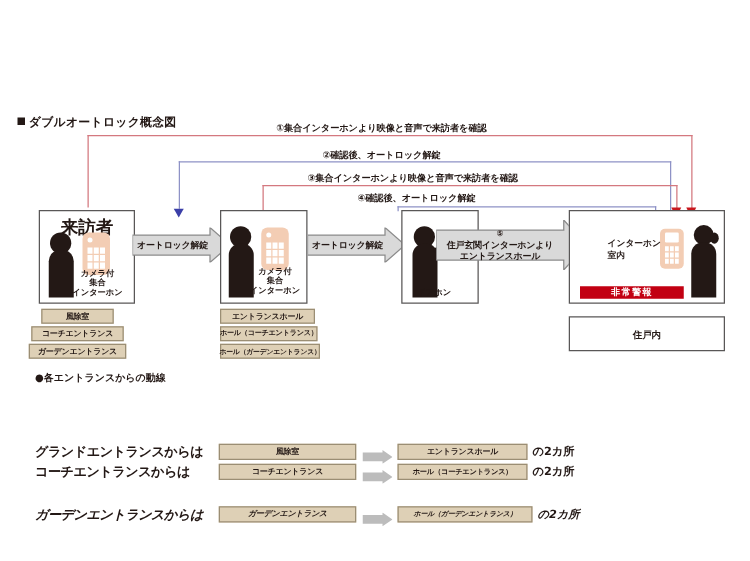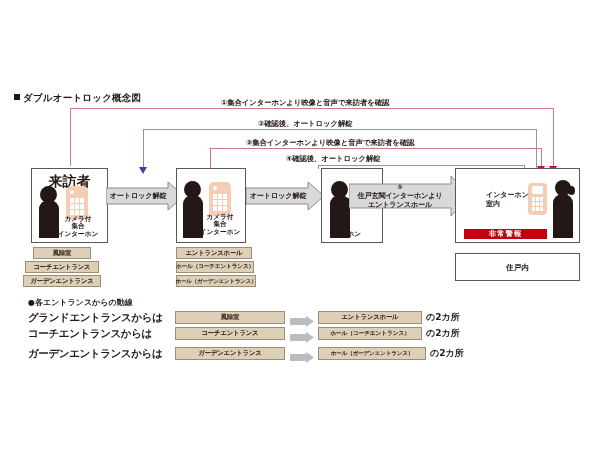--- a/index.html
+++ b/index.html
@@ -104,21 +104,21 @@
   .alarm{
     position:absolute;background:#c20012;
     display:flex;align-items:center;justify-content:center;
     font-size:7.4px;font-weight:700;color:#ffffff;letter-spacing:1px;
   }
 
   
   .legend-title{
     position:absolute;left:28px;top:297px;font-size:8px;font-weight:700;white-space:nowrap;
   }
-  .lrow{position:absolute;height:13px;}
+  .lrow{position:absolute;height:13px;margin-top:44px;}
   .lrow .from{
     position:absolute;left:0;top:0;height:13px;display:flex;align-items:center;
     font-size:10.5px;font-weight:700;white-space:nowrap;letter-spacing:-.4px;
   }
   .lrow .suffix{
     position:absolute;height:13px;display:flex;align-items:center;
     font-size:9px;font-weight:700;white-space:nowrap;
   }
   .lchev{position:absolute;}
 </style>
@@ -301,21 +301,21 @@
     <div class="tag" style="left:147px;top:0px;width:110px;height:13px;">コーチエントランス</div>
     <div class="lchev" style="left:262px;top:1px;">
       <svg width="24" height="11" viewBox="0 0 24 11">
           <polygon points="0,2 16,2 16,0 24,5.5 16,11 16,9 0,9" fill="#bcbcbc"></polygon>
         </svg>
     </div>
     <div class="tag" style="left:290px;top:0px;width:104px;height:13px;font-size:5.8px;">ホール（コーチエントランス）</div>
     <div class="suffix" style="left:398px;top:0;">の2カ所</div>
   </div>
 
-  <div class="lrow" style="left:28px;top:347px;width:440px;">
+  <div class="lrow" style="left:28px;top:361px;width:440px;font-style:italic;">
     <div class="from">ガーデンエントランスからは</div>
     <div class="tag" style="left:147px;top:0px;width:110px;height:13px;">ガーデンエントランス</div>
     <div class="lchev" style="left:262px;top:1px;">
       <svg width="24" height="11" viewBox="0 0 24 11">
           <polygon points="0,2 16,2 16,0 24,5.5 16,11 16,9 0,9" fill="#bcbcbc"></polygon>
         </svg>
     </div>
     <div class="tag" style="left:290px;top:0px;width:108px;height:13px;font-size:5.6px;">ホール（ガーデンエントランス）</div>
     <div class="suffix" style="left:402px;top:0;">の2カ所</div>
   </div>

